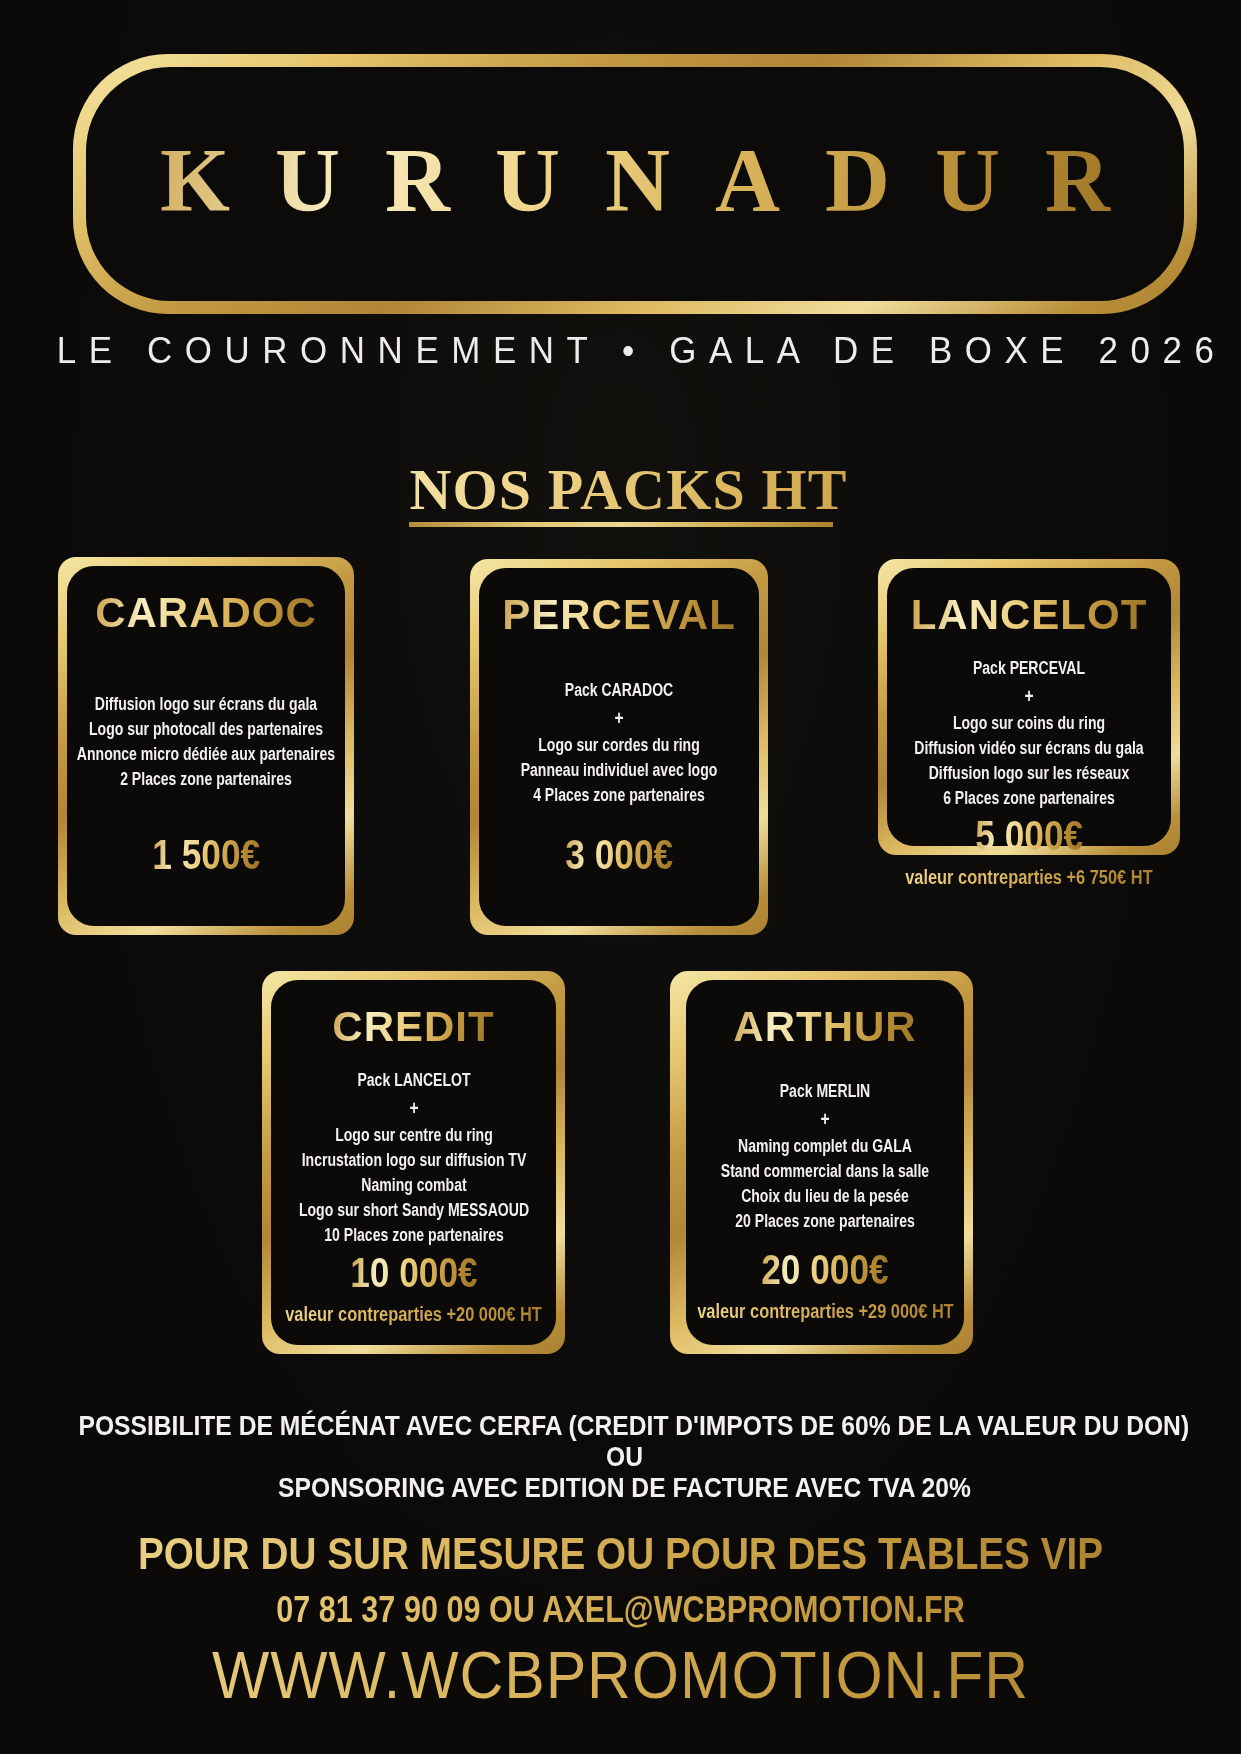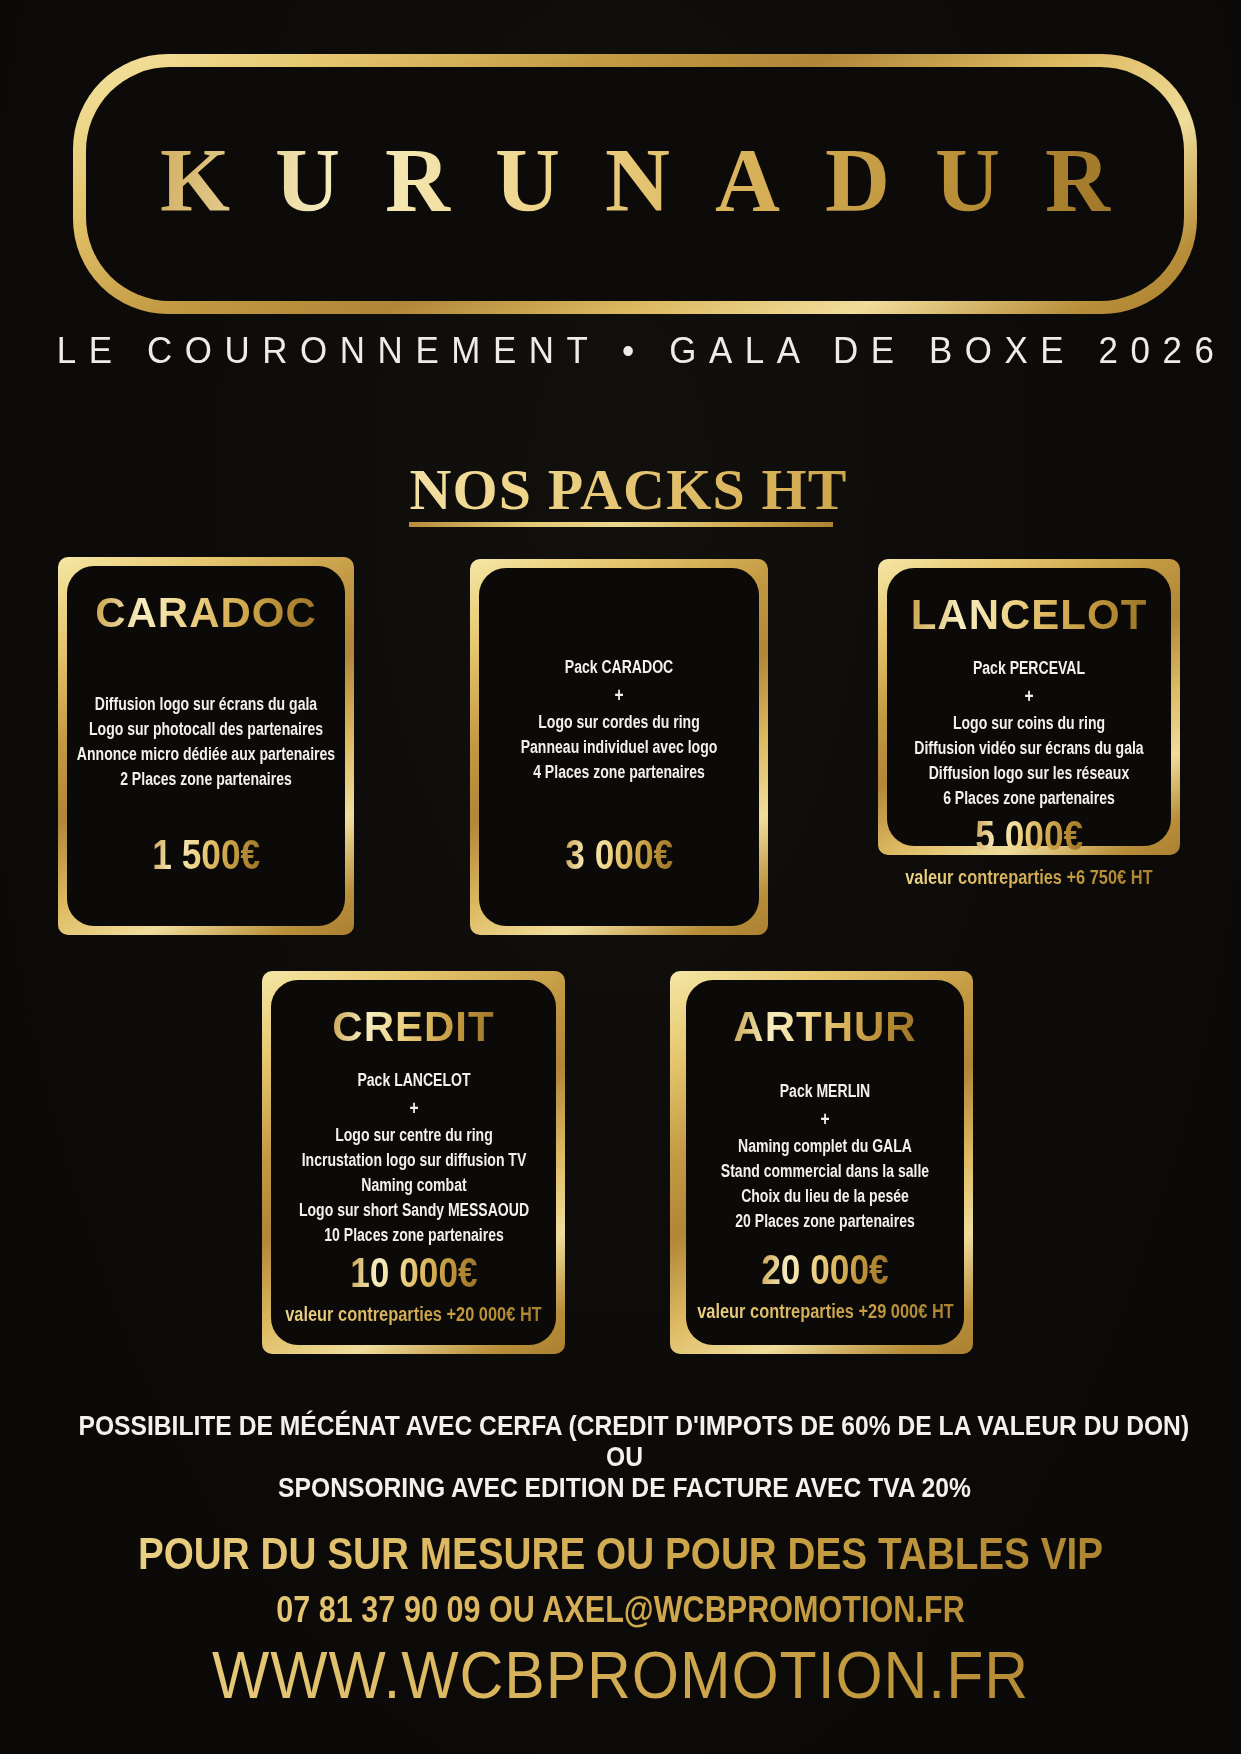--- a/index.html
+++ b/index.html
@@ -53,21 +53,21 @@
     font-family:"Liberation Serif","DejaVu Serif",serif;
     font-weight:700;font-size:58px;line-height:64px;
     letter-spacing:0.02em;
   }
   .sec-underline{
     position:absolute;top:522px;left:50%;margin-left:-212px;
     width:424px;height:5px;
     background:linear-gradient(90deg,#b58d3c 0%,#e3c775 28%,#ecd88f 50%,#cfa94f 78%,#aa8231 100%);
   }
   
-  .card{position:absolute;border-radius:10px;padding:9px;box-sizing:border-box;}
+  .card{position:absolute;border-radius:18px;padding:9px;box-sizing:border-box;}
   .pos0{left:58px; top:557px;width:296px;height:378px;}
   .pos1{left:470px;top:559px;width:298px;height:376px;}
   .pos2{left:878px;top:559px;width:302px;height:296px;}
   .pos3{left:262px;top:971px;width:303px;height:383px;}
   .pos4{left:670px;top:971px;width:303px;height:383px;padding-left:16px;}
   .card-inner{
     background:#0c0a08;border-radius:27px;width:100%;height:100%;
     box-sizing:border-box;padding:24px 6px 0 6px;
     display:flex;flex-direction:column;align-items:center;
   }
@@ -146,20 +146,21 @@
               <div class="feat">Annonce micro dédiée aux partenaires</div>
               <div class="feat">2 Places zone partenaires</div>
             </div>
       </div>
       <div class="card-price gt">1 500€</div>
 
     </div>
   </div>
       <div class="card gold-band pos1 no-note">
     <div class="card-inner">
+      <div class="card-title gt">PERCEVAL</div>
       <div class="card-mid">
         <div class="card-base">Pack CARADOC</div>
         <div class="card-plus">+</div>
         <div class="card-features">
               <div class="feat">Logo sur cordes du ring</div>
               <div class="feat">Panneau individuel avec logo</div>
               <div class="feat">4 Places zone partenaires</div>
             </div>
       </div>
       <div class="card-price gt">3 000€</div>

